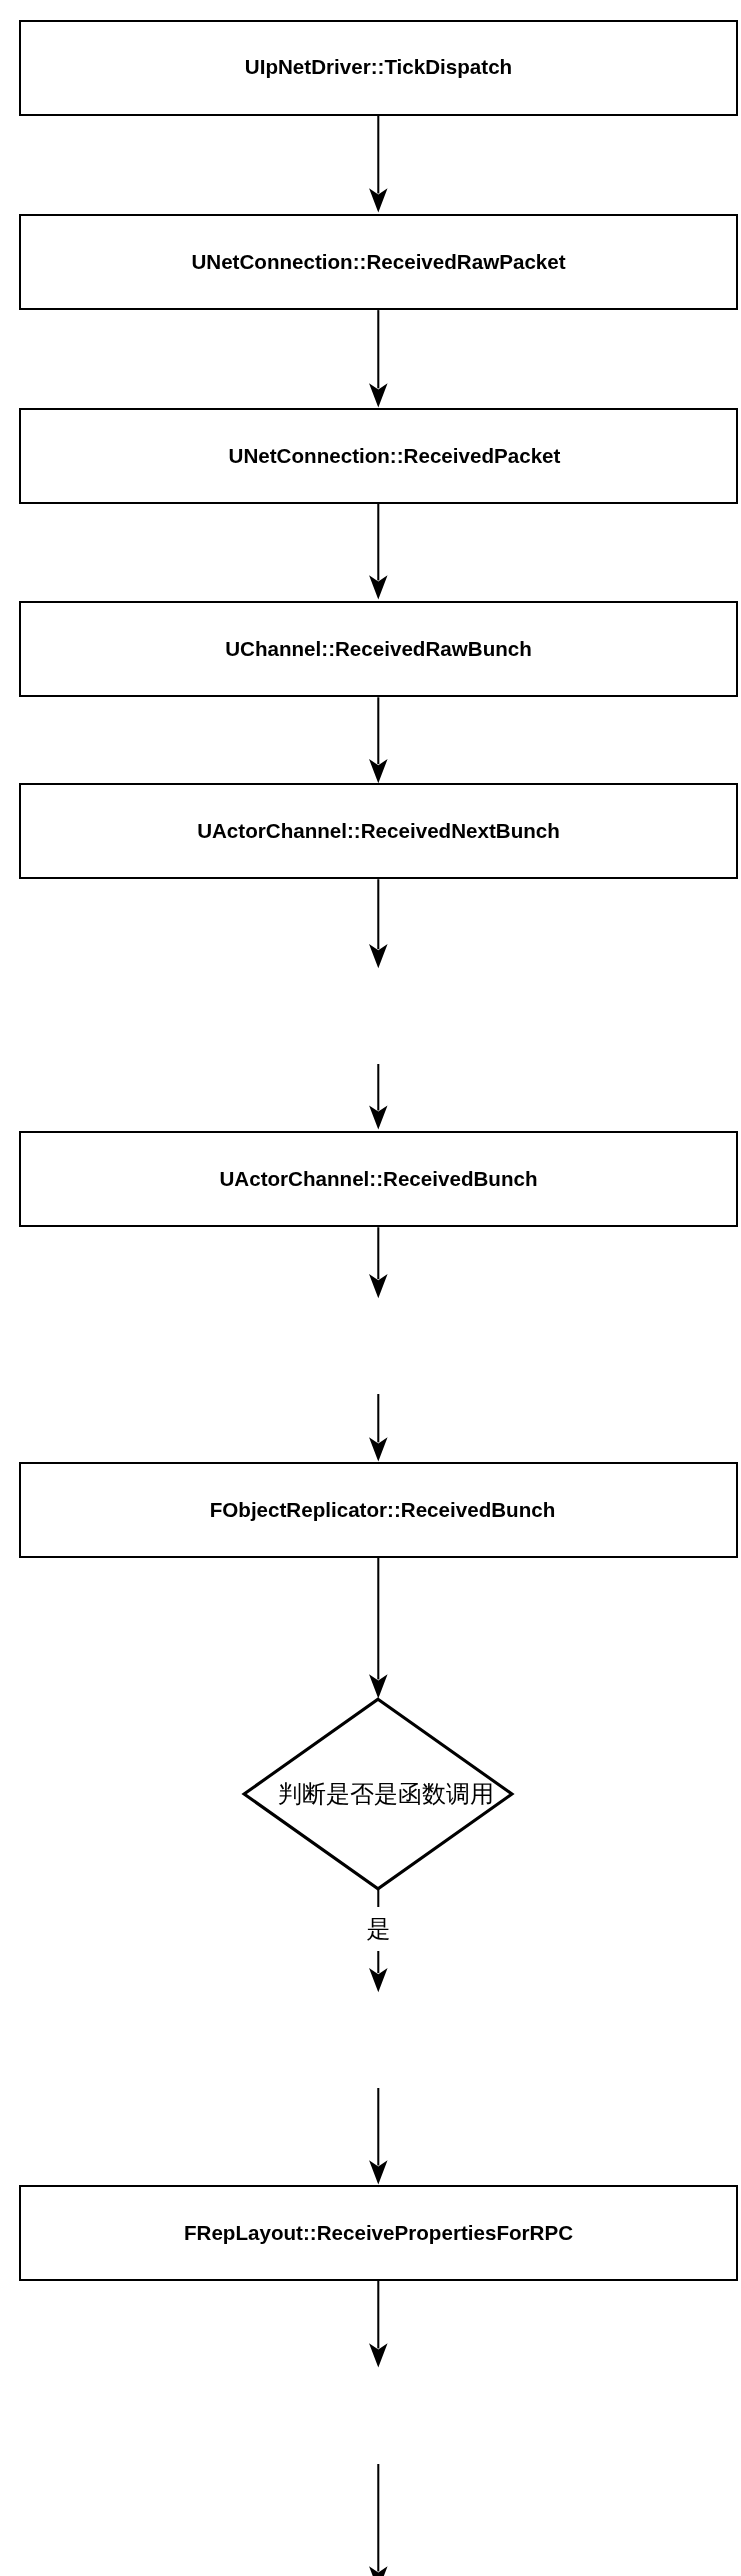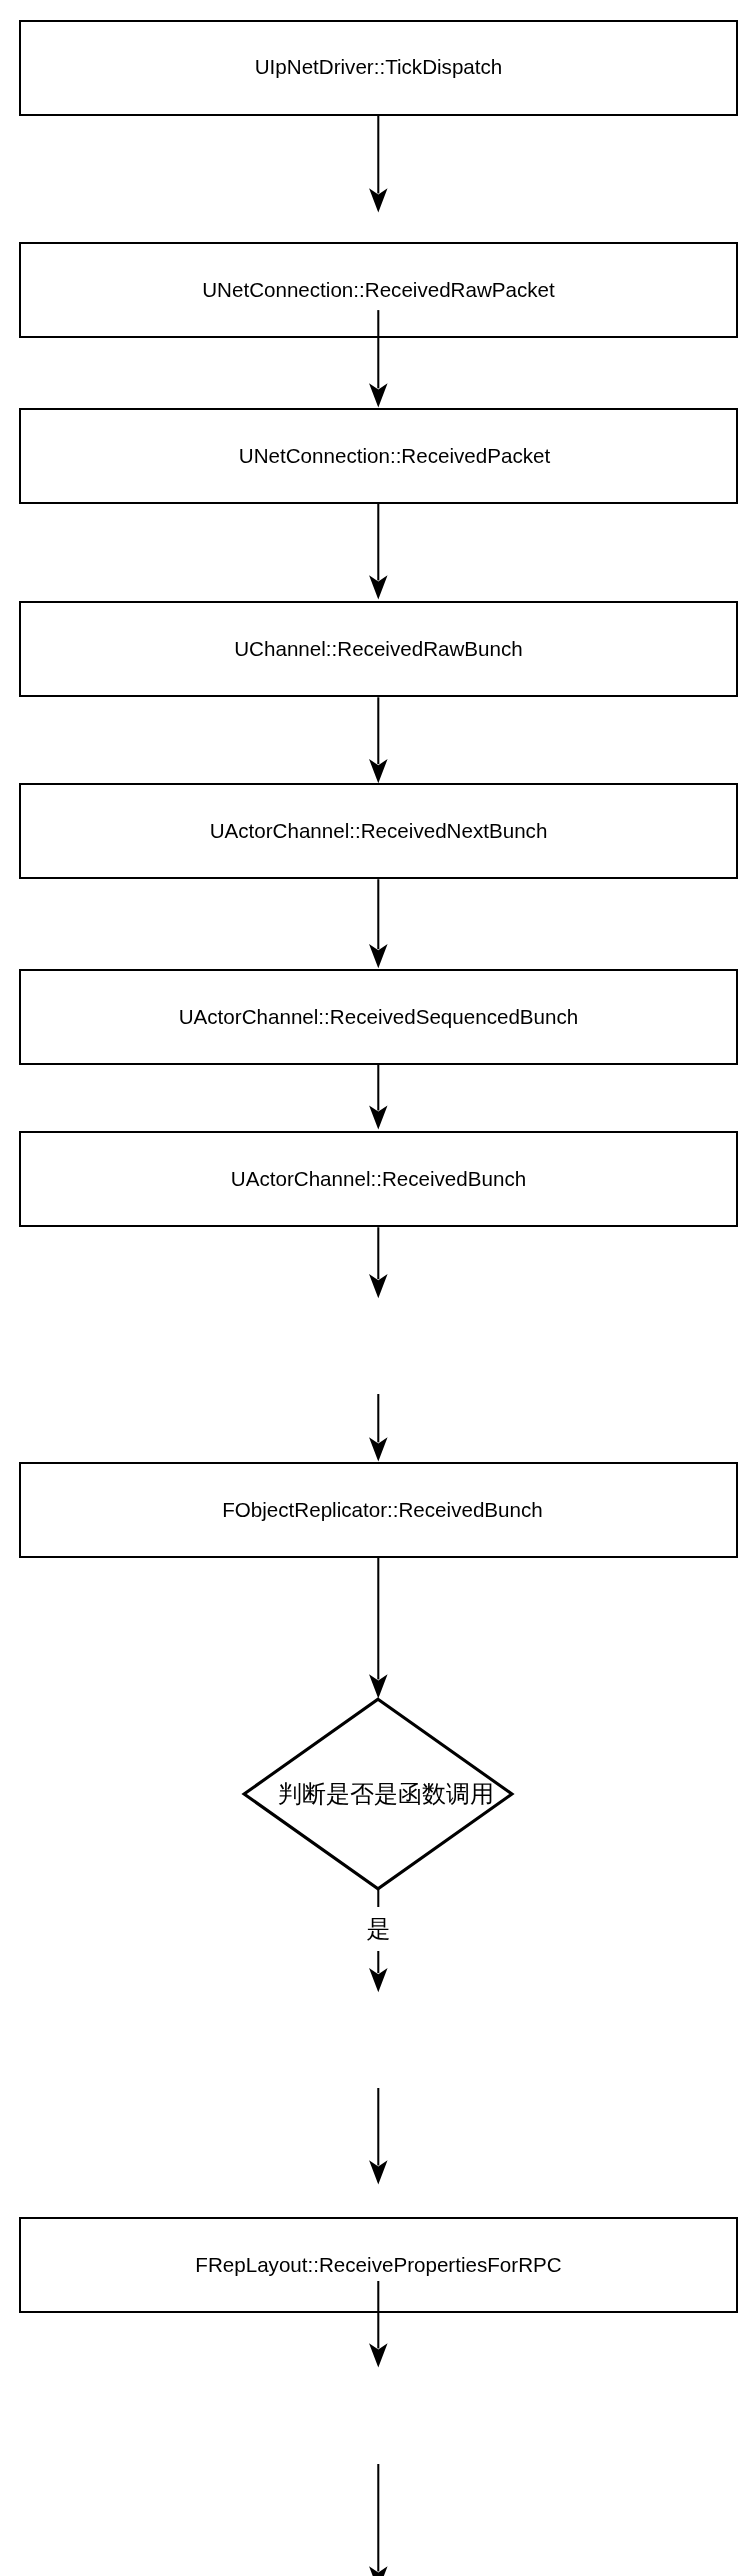--- a/index.html
+++ b/index.html
@@ -29,20 +29,21 @@
     box-sizing: border-box;
     border: 2.1px solid #000000;
     background: #ffffff;
     display: flex;
     align-items: center;
     justify-content: center;
     text-align: center;
     font-size: 20.6px;
     line-height: 1.2;
     white-space: nowrap;
+    font-weight: bold;
   }
   .node-decision {
     position: absolute;
   }
   .node-decision svg {
     position: absolute;
     left: 0; top: 0;
     overflow: visible;
   }
   .decision-label {
@@ -71,48 +72,45 @@
   }
 </style>
 </head>
 <body>
 
 <div id="canvas">
 
 <div class="node-process" style="top: 19.6px;">
       <span>UIpNetDriver::TickDispatch</span>
     </div>
-    <div class="node-process" style="top: 214px; margin-top: 28px;">
+    <div class="node-process" style="top: 214px;">
       <span>UNetConnection::ReceivedRawPacket</span>
     </div>
     <div class="node-process" style="top: 408px; padding-left: 32px;">
       <span>UNetConnection::ReceivedPacket</span>
     </div>
     <div class="node-process" style="top: 601px;">
       <span>UChannel::ReceivedRawBunch</span>
     </div>
     <div class="node-process" style="top: 783px;">
       <span>UActorChannel::ReceivedNextBunch</span>
-    </div>
-    <div class="node-process" style="top: 969px;">
-      <span>UActorChannel::ReceivedSequencedBunch</span>
     </div>
     <div class="node-process" style="top: 1131px;">
       <span>UActorChannel::ReceivedBunch</span>
     </div>
     <div class="node-process" style="top: 1462px; padding-left: 8px;">
       <span>FObjectReplicator::ReceivedBunch</span>
     </div>
     <div class="node-decision" style="left: 241px; top: 1696px; width: 274px; height: 196px;">
       <svg width="274" height="196" viewBox="0 0 532 380">
         <polygon points="266,6 526,190 266,374 6,190" fill="#ffffff" stroke="#000000" stroke-width="6"></polygon>
       </svg>
       <div class="decision-label">判断是否是函数调用</div>
     </div>
-    <div class="node-process" style="top: 2185px; margin-top: 32px;">
+    <div class="node-process" style="top: 2185px;">
       <span>FRepLayout::ReceivePropertiesForRPC</span>
     </div>
     <svg class="flow-arrow" width="20.6" height="98" style="left: 368px; top: 115px;" viewBox="0 0 40 191">
       <line x1="20" y1="0" x2="20" y2="153" stroke="#000000" stroke-width="4"></line>
       <polygon points="2,143 20,190 38,143 20,155" fill="#000000"></polygon>
     </svg>
     <svg class="flow-arrow" width="20.6" height="98" style="left: 368px; top: 310px;" viewBox="0 0 40 190">
       <line x1="20" y1="0" x2="20" y2="152" stroke="#000000" stroke-width="4"></line>
       <polygon points="2,142 20,189 38,142 20,154" fill="#000000"></polygon>
     </svg>

